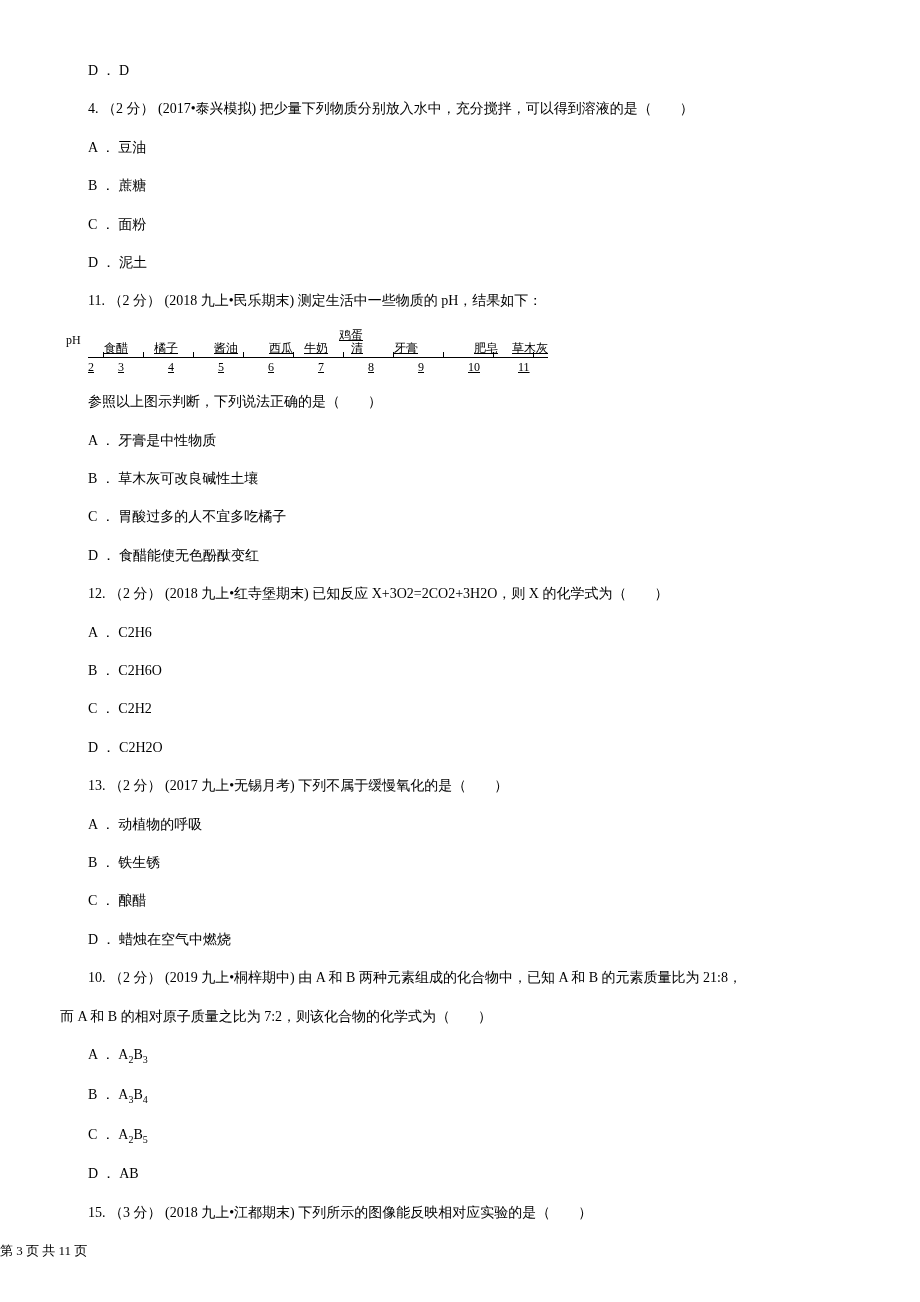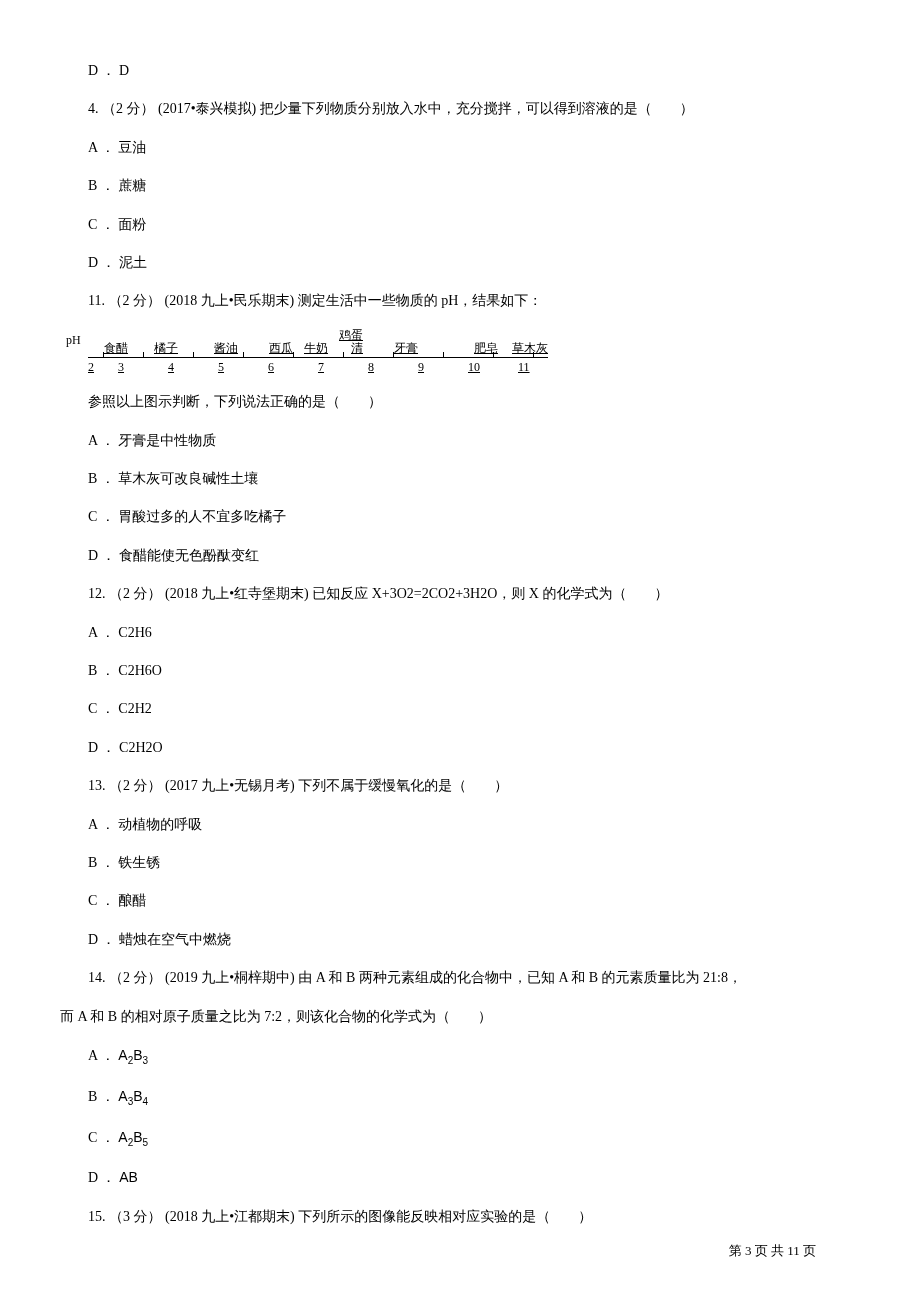--- a/index.html
+++ b/index.html
@@ -63,29 +63,29 @@
       background: #000;
     }
     .ph-unit {
       font-size: 12px;
       position: absolute;
       left: -22px;
       top: 2px;
     }
     .ph-wrap { position: relative; }
     .formula {
-      font-family: Liberation Sans, sans-serif;
+      font-family: Liberation Serif, serif;
     }
     .sub { font-size: 10px; vertical-align: sub; }
     .footer {
       position: absolute;
       bottom: 40px;
       left: 0;
       width: 816px;
-      text-align: right;
+      text-align: left;
       font-size: 13px;
     }
   </style>
 </head>
 <body>
 
 <div class="line">D ． D</div>
 
 <div class="question-stem">4. （2 分） (2017•泰兴模拟) 把少量下列物质分别放入水中，充分搅拌，可以得到溶液的是（　　）</div>
 <div class="line">A ． 豆油</div>
@@ -134,21 +134,21 @@
 <div class="line">B ． C2H6O</div>
 <div class="line">C ． C2H2</div>
 <div class="line">D ． C2H2O</div>
 
 <div class="question-stem">13. （2 分） (2017 九上•无锡月考) 下列不属于缓慢氧化的是（　　）</div>
 <div class="line">A ． 动植物的呼吸</div>
 <div class="line">B ． 铁生锈</div>
 <div class="line">C ． 酿醋</div>
 <div class="line">D ． 蜡烛在空气中燃烧</div>
 
-<div class="question-stem">14. （2 分） (2019 九上•桐梓期中) 由 A 和 B 两种元素组成的化合物中，已知 A 和 B 的元素质量比为 21:8，</div>
+<div class="question-stem">10. （2 分） (2019 九上•桐梓期中) 由 A 和 B 两种元素组成的化合物中，已知 A 和 B 的元素质量比为 21:8，</div>
 <div class="line no-indent">而 A 和 B 的相对原子质量之比为 7:2，则该化合物的化学式为（　　）</div>
 
 <div class="line">
   <span>A ． </span><span class="formula"><span>A</span><span class="sub">2</span><span>B</span><span class="sub">3</span></span>
 </div>
 <div class="line">
   <span>B ． </span><span class="formula"><span>A</span><span class="sub">3</span><span>B</span><span class="sub">4</span></span>
 </div>
 <div class="line">
   <span>C ． </span><span class="formula"><span>A</span><span class="sub">2</span><span>B</span><span class="sub">5</span></span>

